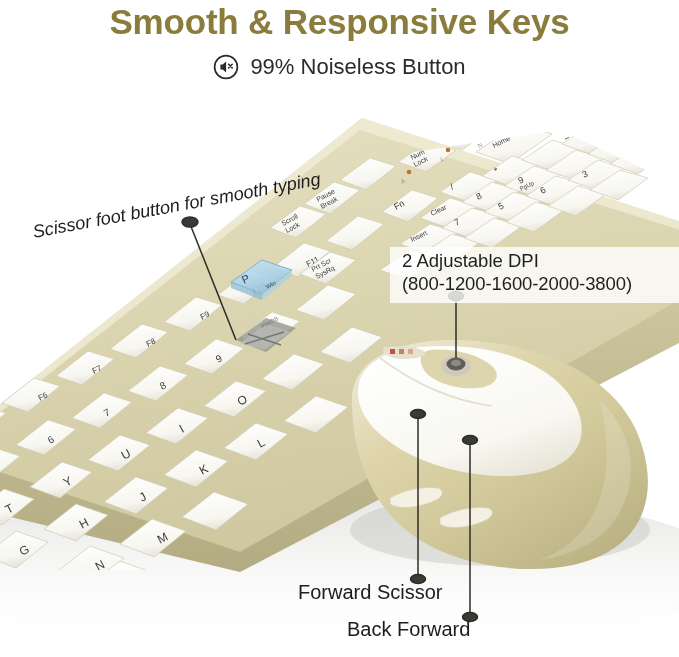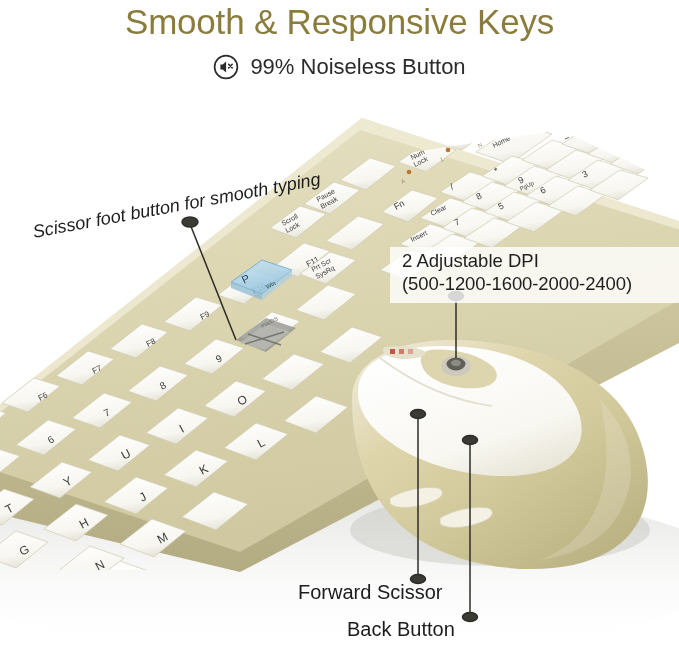--- a/index.html
+++ b/index.html
@@ -19,21 +19,21 @@
   }
 
   
   #headline {
     position: absolute;
     left: 0;
     top: 2px;
     width: 679px;
     text-align: center;
     font-size: 35px;
-    font-weight: normal;
+    font-weight: bold;
     letter-spacing: -0.2px;
     color: #8a7c3c;
     white-space: nowrap;
   }
   #subline-wrap {
     position: absolute;
     left: 0;
     top: 54px;
     width: 679px;
     display: flex;
@@ -428,20 +428,20 @@
         <ellipse cx="470" cy="340" rx="7.5" ry="4.5"></ellipse>
         <ellipse cx="470" cy="517" rx="7.5" ry="4.5"></ellipse>
       </g>
     </svg>
   </div>
 
   <div id="scissor-callout">Scissor foot button for smooth typing</div>
 
   <div id="dpi-callout">
     <div class="line l1">2 Adjustable DPI</div>
-    <div class="line l2">(500-1200-1600-2000-2400)</div>
+    <div class="line l2">(800-1200-1600-2000-3800)</div>
   </div>
 
   <div id="forward-label" class="bottom-label">Forward Scissor</div>
 
-  <div id="back-label" class="bottom-label">Back Button</div>
+  <div id="back-label" class="bottom-label">Back Forward</div>
 
 </div>
 
 </body></html>

